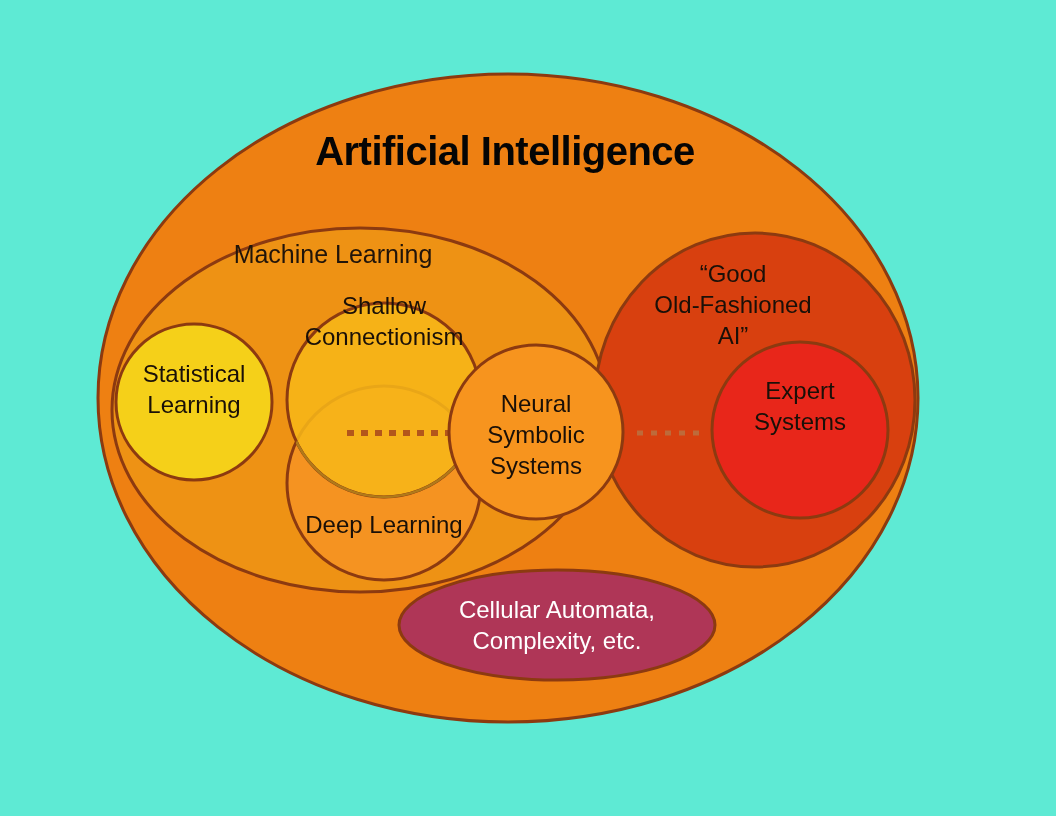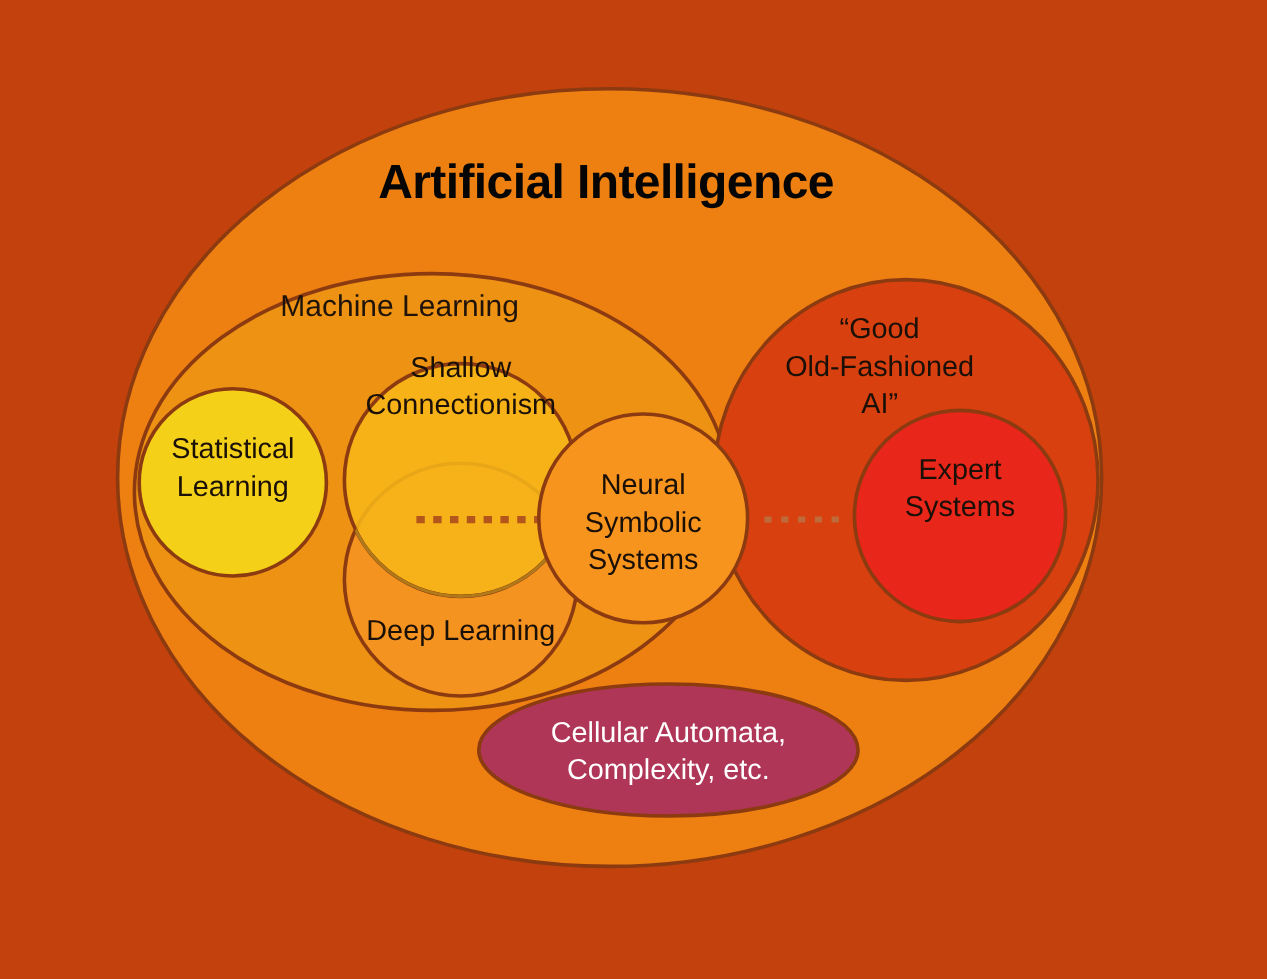--- a/index.html
+++ b/index.html
@@ -11,21 +11,21 @@
   body {
     width: 1056px;
     height: 816px;
     overflow: hidden;
     font-family: "Liberation Sans", sans-serif;
   }
   #diagram-root {
     position: relative;
     width: 1056px;
     height: 816px;
-    background: #c2410c;
+    background: #5eead4;
     text-decoration: underline;
   }
   svg#venn {
     display: block;
     width: 1056px;
     height: 816px;
   }
   .shape-stroke {
     stroke: #8C3A10;
     stroke-width: 3;

